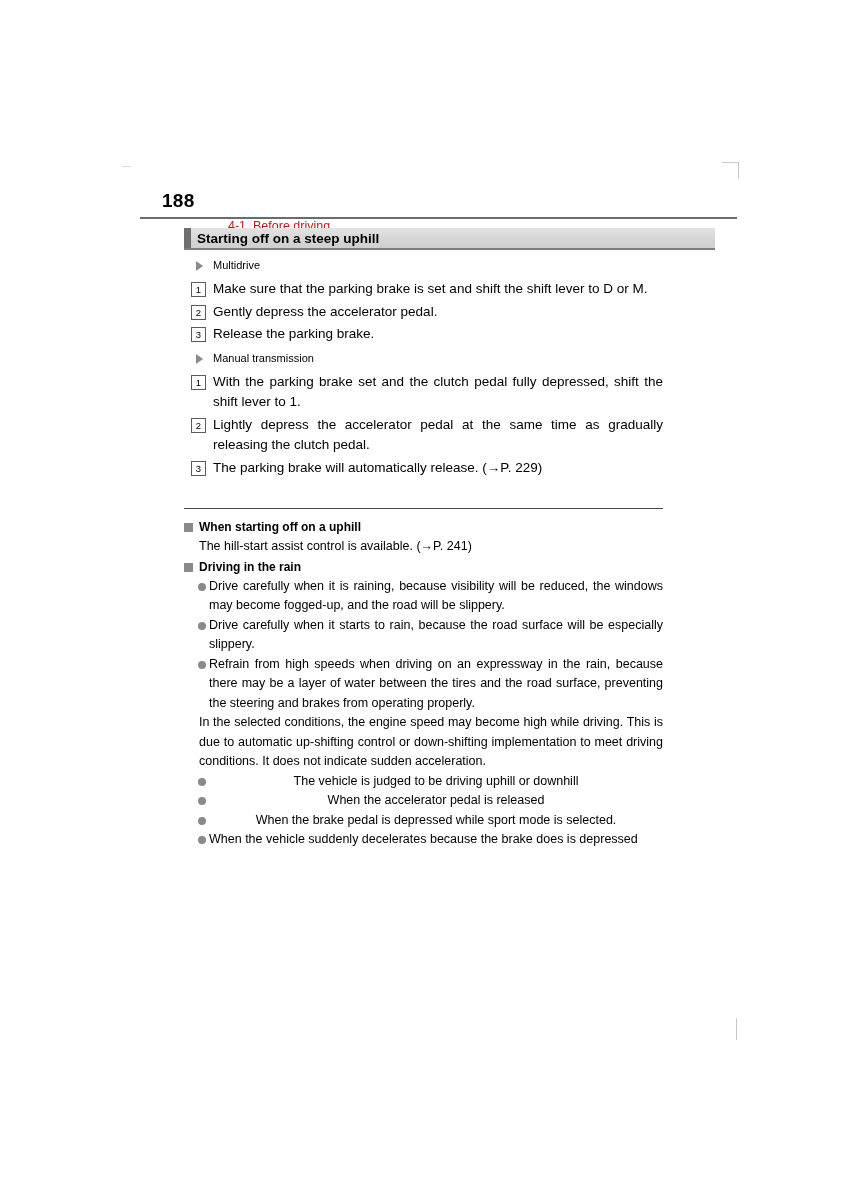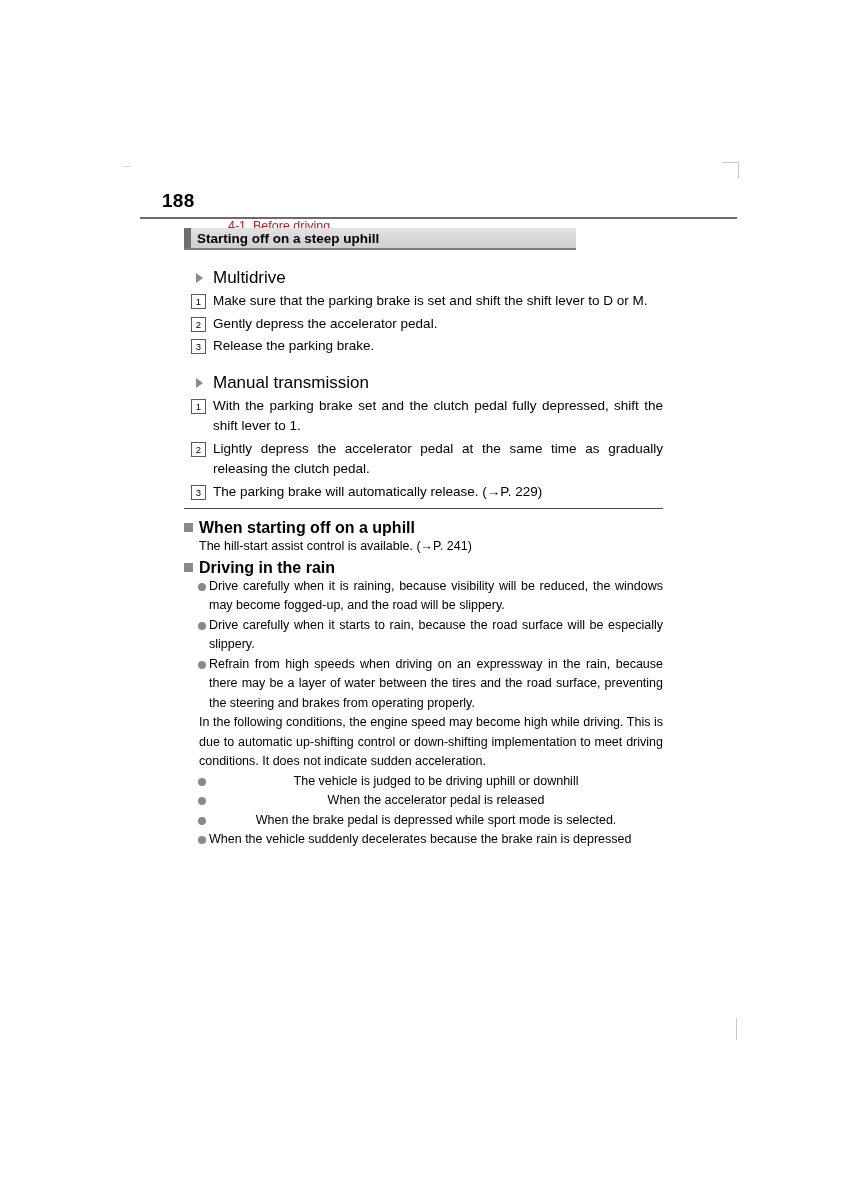--- a/index.html
+++ b/index.html
@@ -75,21 +75,21 @@
     left: 140px; top: 217px;
     width: 597px;
     height: 2px;
     background: #6b6b6b;
   }
 
   
   .title-bar {
     position: absolute;
     left: 184px; top: 228px;
-    width: 392px;
+    width: 531px;
     height: 22px;
     background: linear-gradient(to bottom, #e3e3e3 0%, #d6d6d6 55%, #cfcfcf 100%);
     border-bottom: 2px solid #7d7d7d;
     box-sizing: border-box;
   }
   .title-bar-accent {
     position: absolute;
     left: 0; top: 0;
     width: 7px;
     height: 20px;
@@ -108,23 +108,23 @@
   .content {
     position: absolute;
     left: 184px; top: 252px;
     width: 479px;
   }
 
   
   .subhead {
     position: relative;
     padding-left: 29px;
-    margin-top: 15px;
+    margin-top: 3px;
     margin-bottom: 3px;
-    font-size: 17px;
+    font-size: 11px;
     line-height: 21px;
     min-height: 21px;
   }
   .tri-icon {
     position: absolute;
     left: 12px;
     top: 6px;
     width: 0; height: 0;
     border-left: 7px solid #8a8a8a;
     border-top: 5px solid transparent;
@@ -170,21 +170,21 @@
   
   .notes {
     position: absolute;
     left: 184px;
     top: 517px;
     width: 479px;
   }
   .note-head {
     position: relative;
     padding-left: 15px;
-    font-size: 16px;
+    font-size: 12px;
     font-weight: bold;
     line-height: 19px;
     margin-top: 1px;
   }
   .sq-icon {
     position: absolute;
     left: 0;
     top: 5px;
     width: 9px;
     height: 9px;
@@ -299,34 +299,34 @@
     </div>
     <div class="dot-item">
       <span class="dot-icon"></span>
       <span>Drive carefully when it starts to rain, because the road surface will be especially slippery.</span>
     </div>
     <div class="dot-item">
       <span class="dot-icon"></span>
       <span>Refrain from high speeds when driving on an expressway in the rain, because there may be a layer of water between the tires and the road surface, preventing the steering and brakes from operating properly.</span>
     </div>
 
-    <div class="note-para">In the following conditions, the engine speed may become high while driving. This is due to automatic up-shifting control or down-shifting implementation to meet driving conditions. It does not indicate sudden acceleration.</div>
+    <div class="note-para">In the selected conditions, the engine speed may become high while driving. This is due to automatic up-shifting control or down-shifting implementation to meet driving conditions. It does not indicate sudden acceleration.</div>
 
     <div class="dot-item flush">
       <span class="dot-icon"></span>
       <span>The vehicle is judged to be driving uphill or downhill</span>
     </div>
     <div class="dot-item flush">
       <span class="dot-icon"></span>
       <span>When the accelerator pedal is released</span>
     </div>
     <div class="dot-item flush">
       <span class="dot-icon"></span>
       <span>When the brake pedal is depressed while sport mode is selected.</span>
     </div>
     <div class="dot-item">
       <span class="dot-icon"></span>
-      <span>When the vehicle suddenly decelerates because the brake rain is depressed</span>
+      <span>When the vehicle suddenly decelerates because the brake does is depressed</span>
     </div>
 
   </div>
 
 </div>
 
 </body></html>

